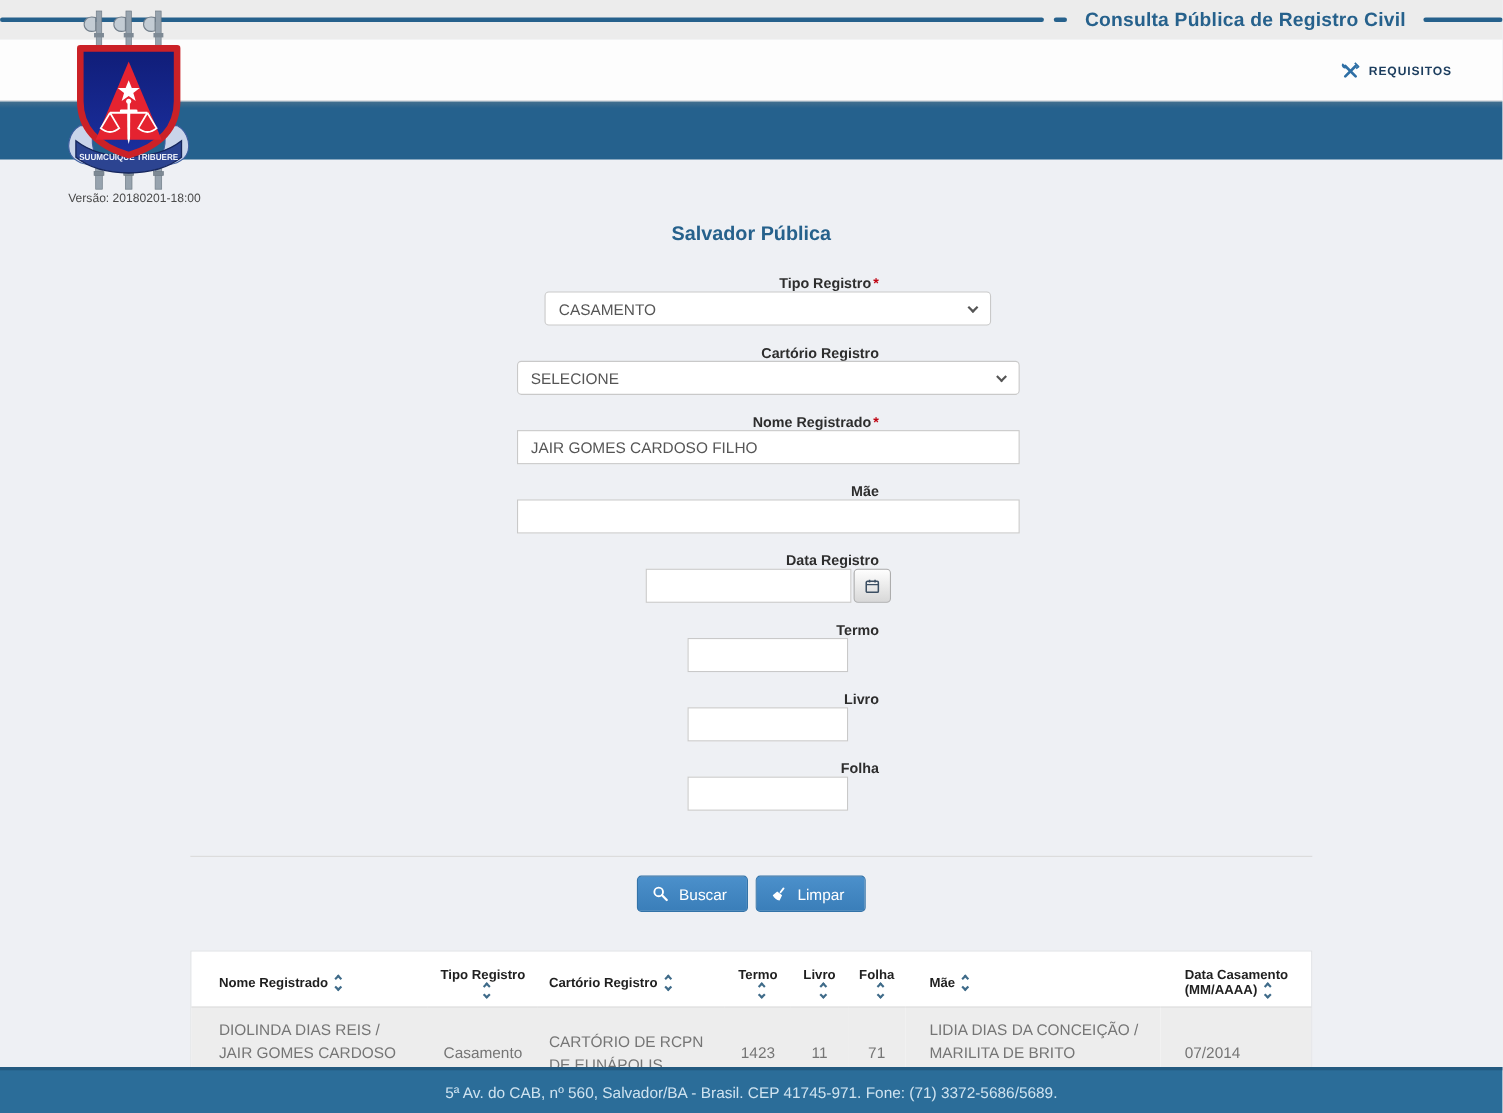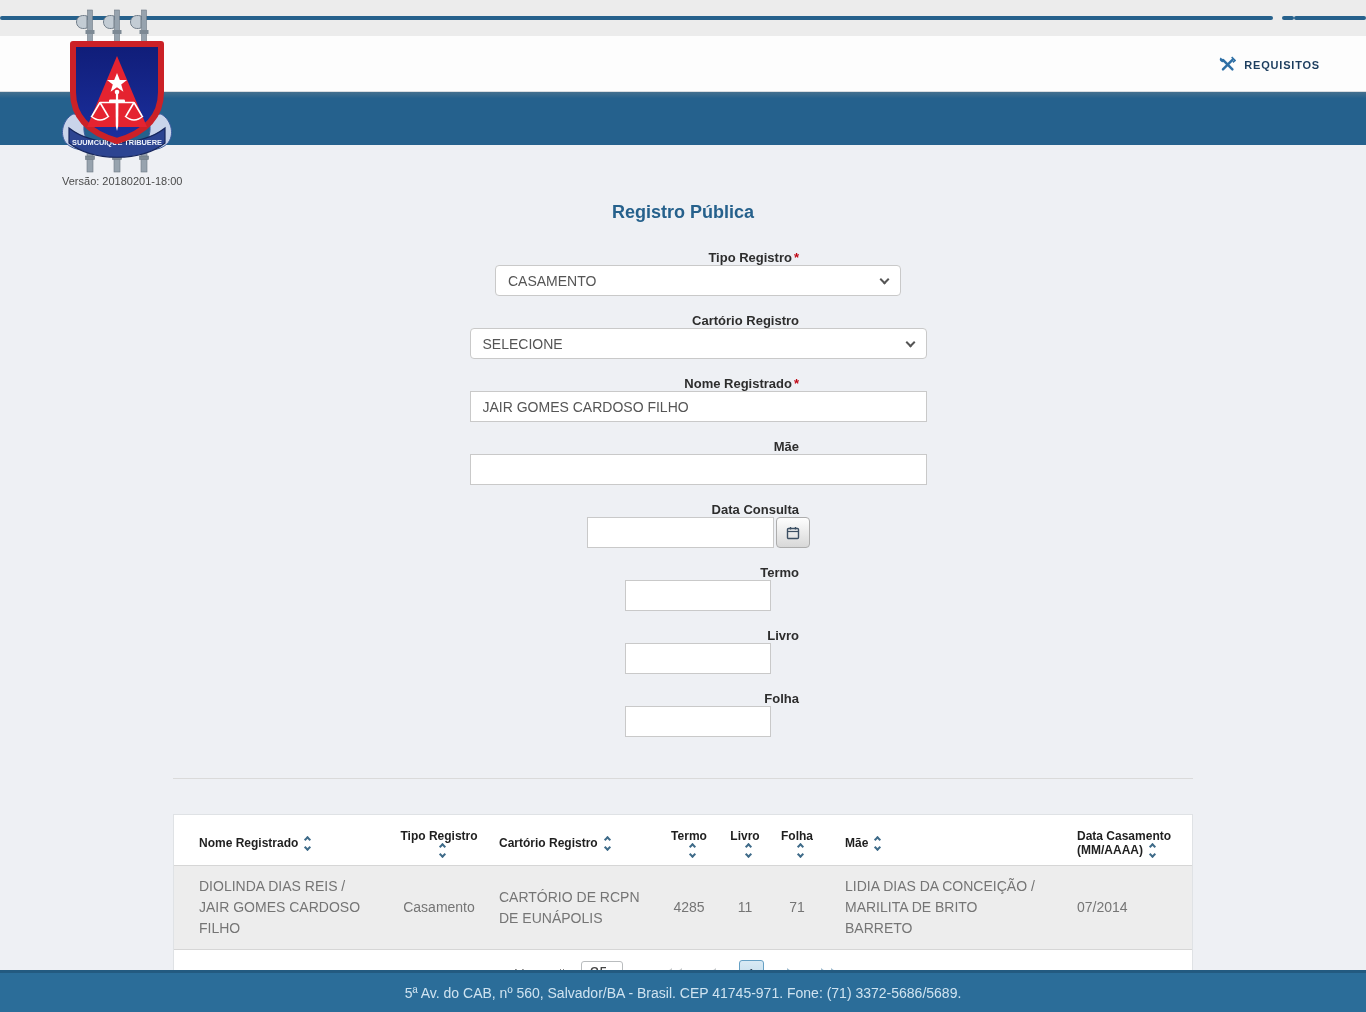--- a/index.html
+++ b/index.html
@@ -105,20 +105,21 @@
   .footer { position:absolute; left:0; right:0; bottom:0; height:42px; background:#2b6d99;
     border-top:3px solid #235a80; display:flex; align-items:center; justify-content:center;
     color:#cfe3f0; font-size:14px; }
 </style>
 </head>
 <body>
 
 <div class="top-bar">
   <div class="tline left"></div>
   <div class="tdash"></div>
+  <div class="ttitle">Consulta Pública de Registro Civil</div>
   <div class="tline right"></div>
 </div>
 
 <div class="band-white">
   <div class="req-link">
     <svg width="17" height="17" viewBox="0 0 18 18">
       <g stroke="#2e6fa5" stroke-width="2.6" stroke-linecap="round" fill="none">
         <path d="M4.2,14.2 L14.2,4.2"></path>
         <path d="M4.2,4.2 L14.2,14.2"></path>
       </g>
@@ -190,21 +191,21 @@
       <path d="M43,98.5 L35,112 M43,98.5 L51,112"></path>
       <path d="M34,112 Q43,120 52,112"></path>
       <path d="M77,98.5 L69,112 M77,98.5 L85,112"></path>
       <path d="M68,112 Q77,120 86,112"></path>
     </g>
   </svg>
 </div>
 <div class="version">Versão: 20180201-18:00</div>
 
 <div class="main">
-  <div class="page-heading">Registro Pública</div>
+  <div class="page-heading">Salvador Pública</div>
 
   <div class="frow">
     <div class="flabel">
       <span>Tipo Registro</span><span class="req-mark">*</span>
     </div>
     <div class="fctrl">
       <span class="sel-wrap">
         <select class="ctl w406">
           <option selected="">CASAMENTO</option>
         </select>
@@ -235,21 +236,21 @@
   </div>
 
   <div class="frow">
     <div class="flabel">Mãe</div>
     <div class="fctrl">
       <input type="text" class="ctl w495" value="" style="">
     </div>
   </div>
 
   <div class="frow">
-    <div class="flabel">Data Consulta</div>
+    <div class="flabel">Data Registro</div>
     <div class="fctrl">
       <input type="text" class="ctl w187" value="" style="">
       <span class="btn-cal">
         <svg width="14" height="14" viewBox="0 0 14 14">
           <rect x="1.5" y="2.5" width="11" height="10" rx="1" fill="none" stroke="#3c4f63" stroke-width="1.4"></rect>
           <line x1="1.5" y1="5.5" x2="12.5" y2="5.5" stroke="#3c4f63" stroke-width="1.2"></line>
           <line x1="4.5" y1="1" x2="4.5" y2="3.5" stroke="#3c4f63" stroke-width="1.4"></line>
           <line x1="9.5" y1="1" x2="9.5" y2="3.5" stroke="#3c4f63" stroke-width="1.4"></line>
         </svg>
       </span>
@@ -272,20 +273,38 @@
 
   <div class="frow">
     <div class="flabel">Folha</div>
     <div class="fctrl">
       <input type="text" class="ctl w146" value="" style="">
     </div>
   </div>
 
   <div class="divider"></div>
 
+  <div class="btn-row">
+    <button class="btn">
+      <svg width="15" height="15" viewBox="0 0 16 16">
+        <circle cx="6.2" cy="6.2" r="4.2" fill="none" stroke="#fff" stroke-width="1.8"></circle>
+        <line x1="9.5" y1="9.5" x2="14" y2="14" stroke="#fff" stroke-width="2.2" stroke-linecap="round"></line>
+      </svg>
+      <span>Buscar</span>
+    </button>
+    <button class="btn">
+      <svg width="15" height="15" viewBox="0 0 16 16">
+        <g transform="rotate(38 8 8)" fill="#fff">
+          <rect x="7.1" y="0.5" width="1.8" height="6.5" rx="0.9"></rect>
+          <path d="M5,7.5 h6 l1.2,5.5 c-2.8,1.4 -5.6,1.4 -8.4,0 Z"></path>
+        </g>
+      </svg>
+      <span>Limpar</span>
+    </button>
+  </div>
 
   <div class="card">
     <table class="results">
       <thead>
         <tr>
           <th class="c-nome">
             <span>Nome Registrado</span><span class="sort">
                 <i class="cu"></i>
                 <i class="cd"></i>
               </span>
@@ -332,21 +351,21 @@
                 <i class="cd"></i>
               </span>
           </th>
         </tr>
       </thead>
       <tbody>
         <tr>
           <td class="c-nome">DIOLINDA DIAS REIS / JAIR GOMES CARDOSO FILHO</td>
           <td class="c-tipo">Casamento</td>
           <td class="c-cart">CARTÓRIO DE RCPN DE EUNÁPOLIS</td>
-          <td class="c-termo">4285</td>
+          <td class="c-termo">1423</td>
           <td class="c-livro">11</td>
           <td class="c-folha">71</td>
           <td class="c-mae">LIDIA DIAS DA CONCEIÇÃO / MARILITA DE BRITO BARRETO</td>
           <td class="c-data">07/2014</td>
         </tr>
       </tbody>
     </table>
 
     <div class="pager">
       <span class="pager-label">Limpar #</span>

